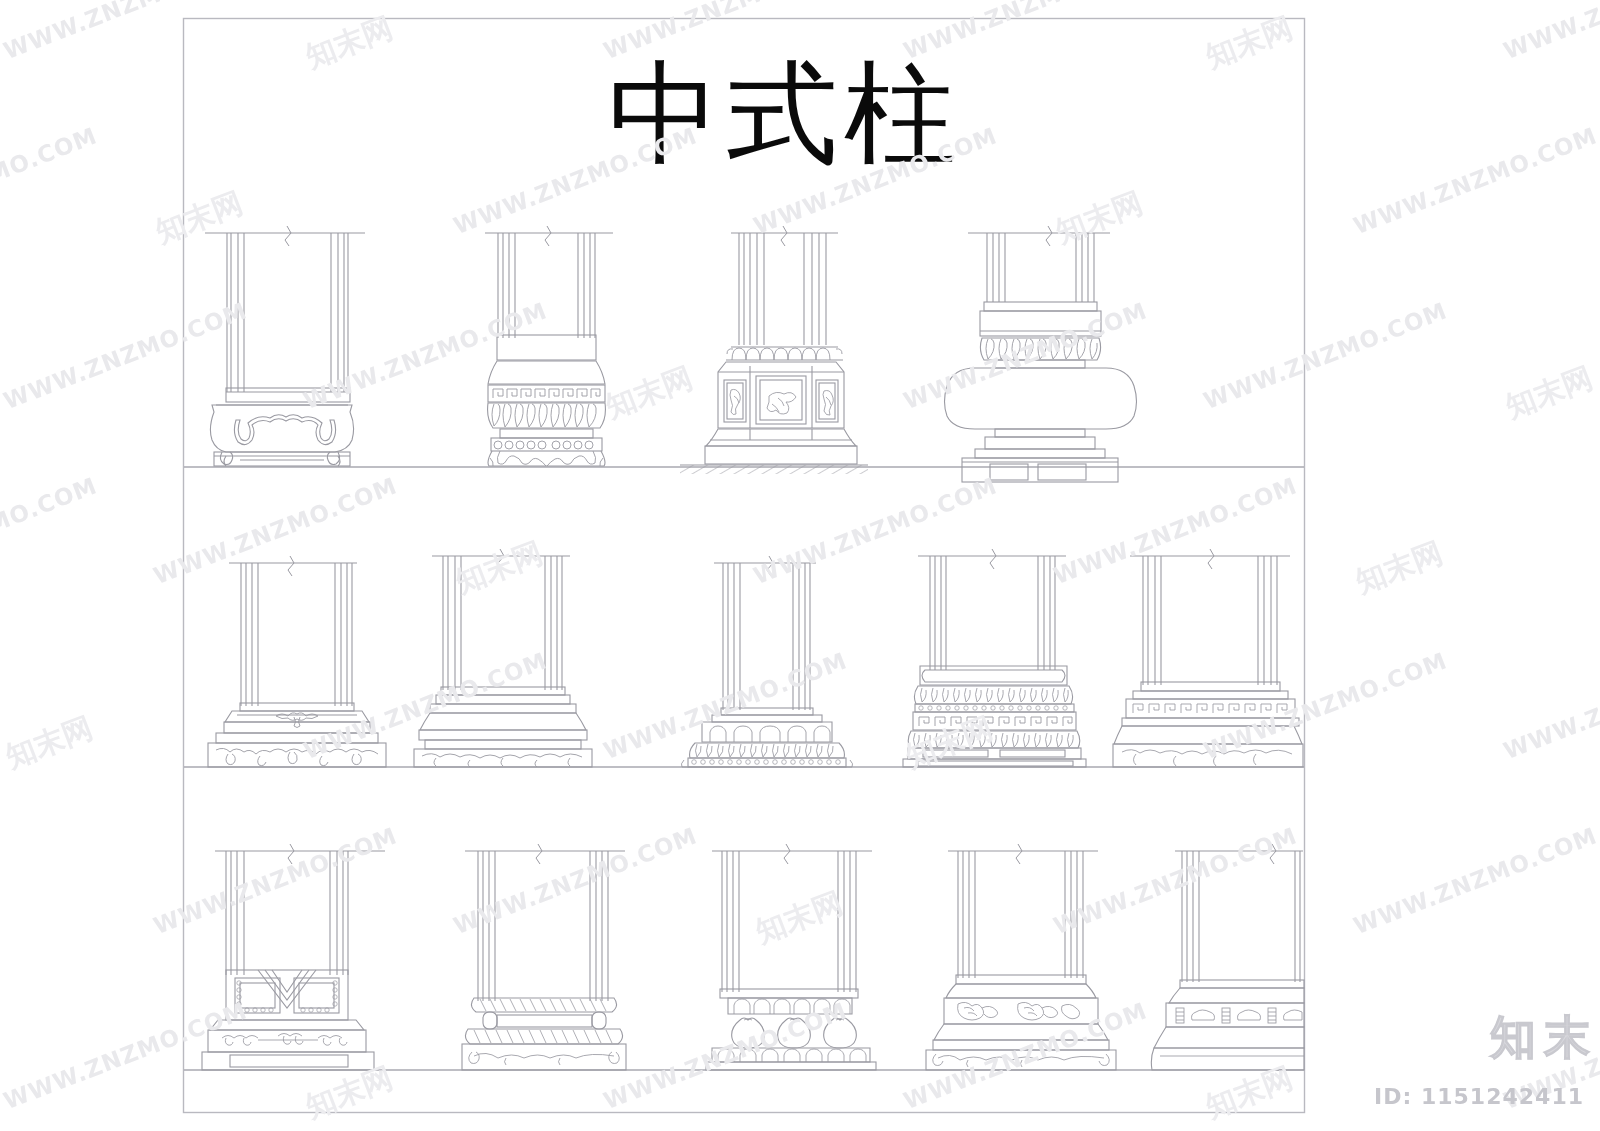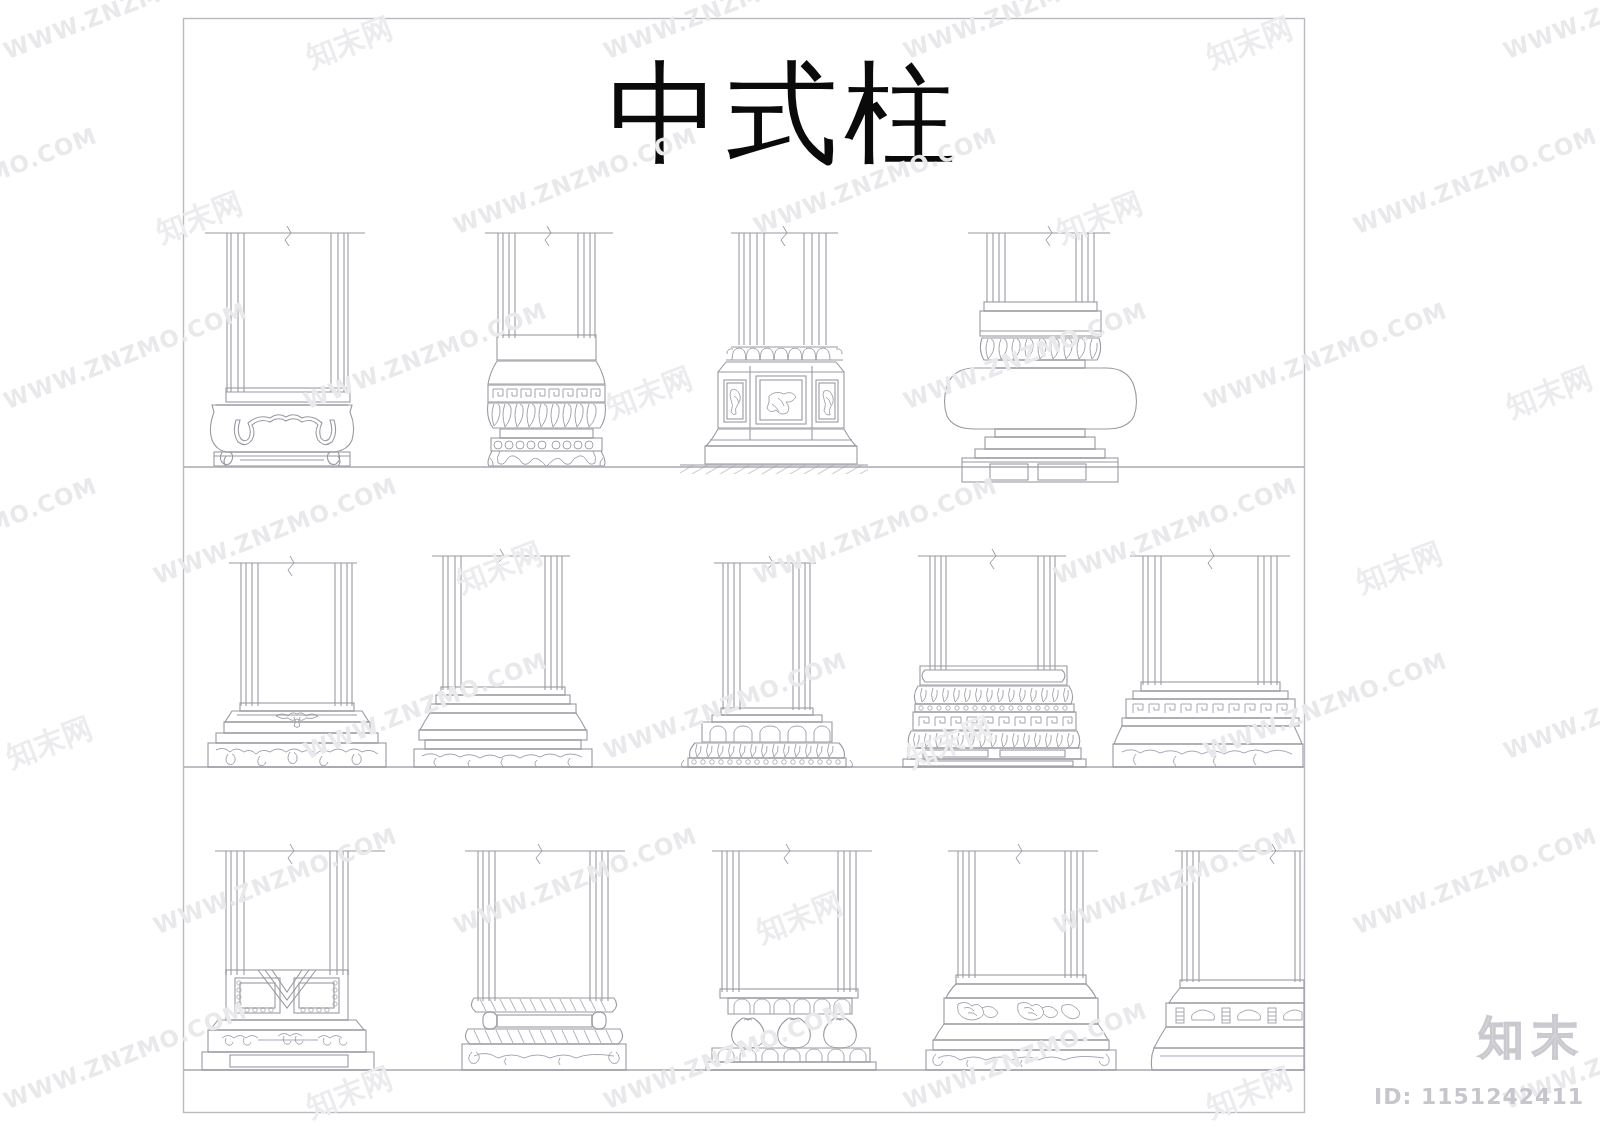--- a/index.html
+++ b/index.html
@@ -66,21 +66,21 @@
     line-height: 1.05;
     color: #0a0a0a;
     letter-spacing: 6px;
     z-index: 3;
     font-weight: 400;
   }
 
   
   #brand-mark {
     position: absolute;
-    right: 14px;
+    right: 2px;
     bottom: 62px;
     z-index: 6;
     color: #d8d8dd;
     font-size: 46px;
     font-weight: bold;
     letter-spacing: 8px;
     font-family: "DejaVu Sans", sans-serif;
     text-align: right;
     -webkit-text-stroke: 1px #c9c9cf;
   }

